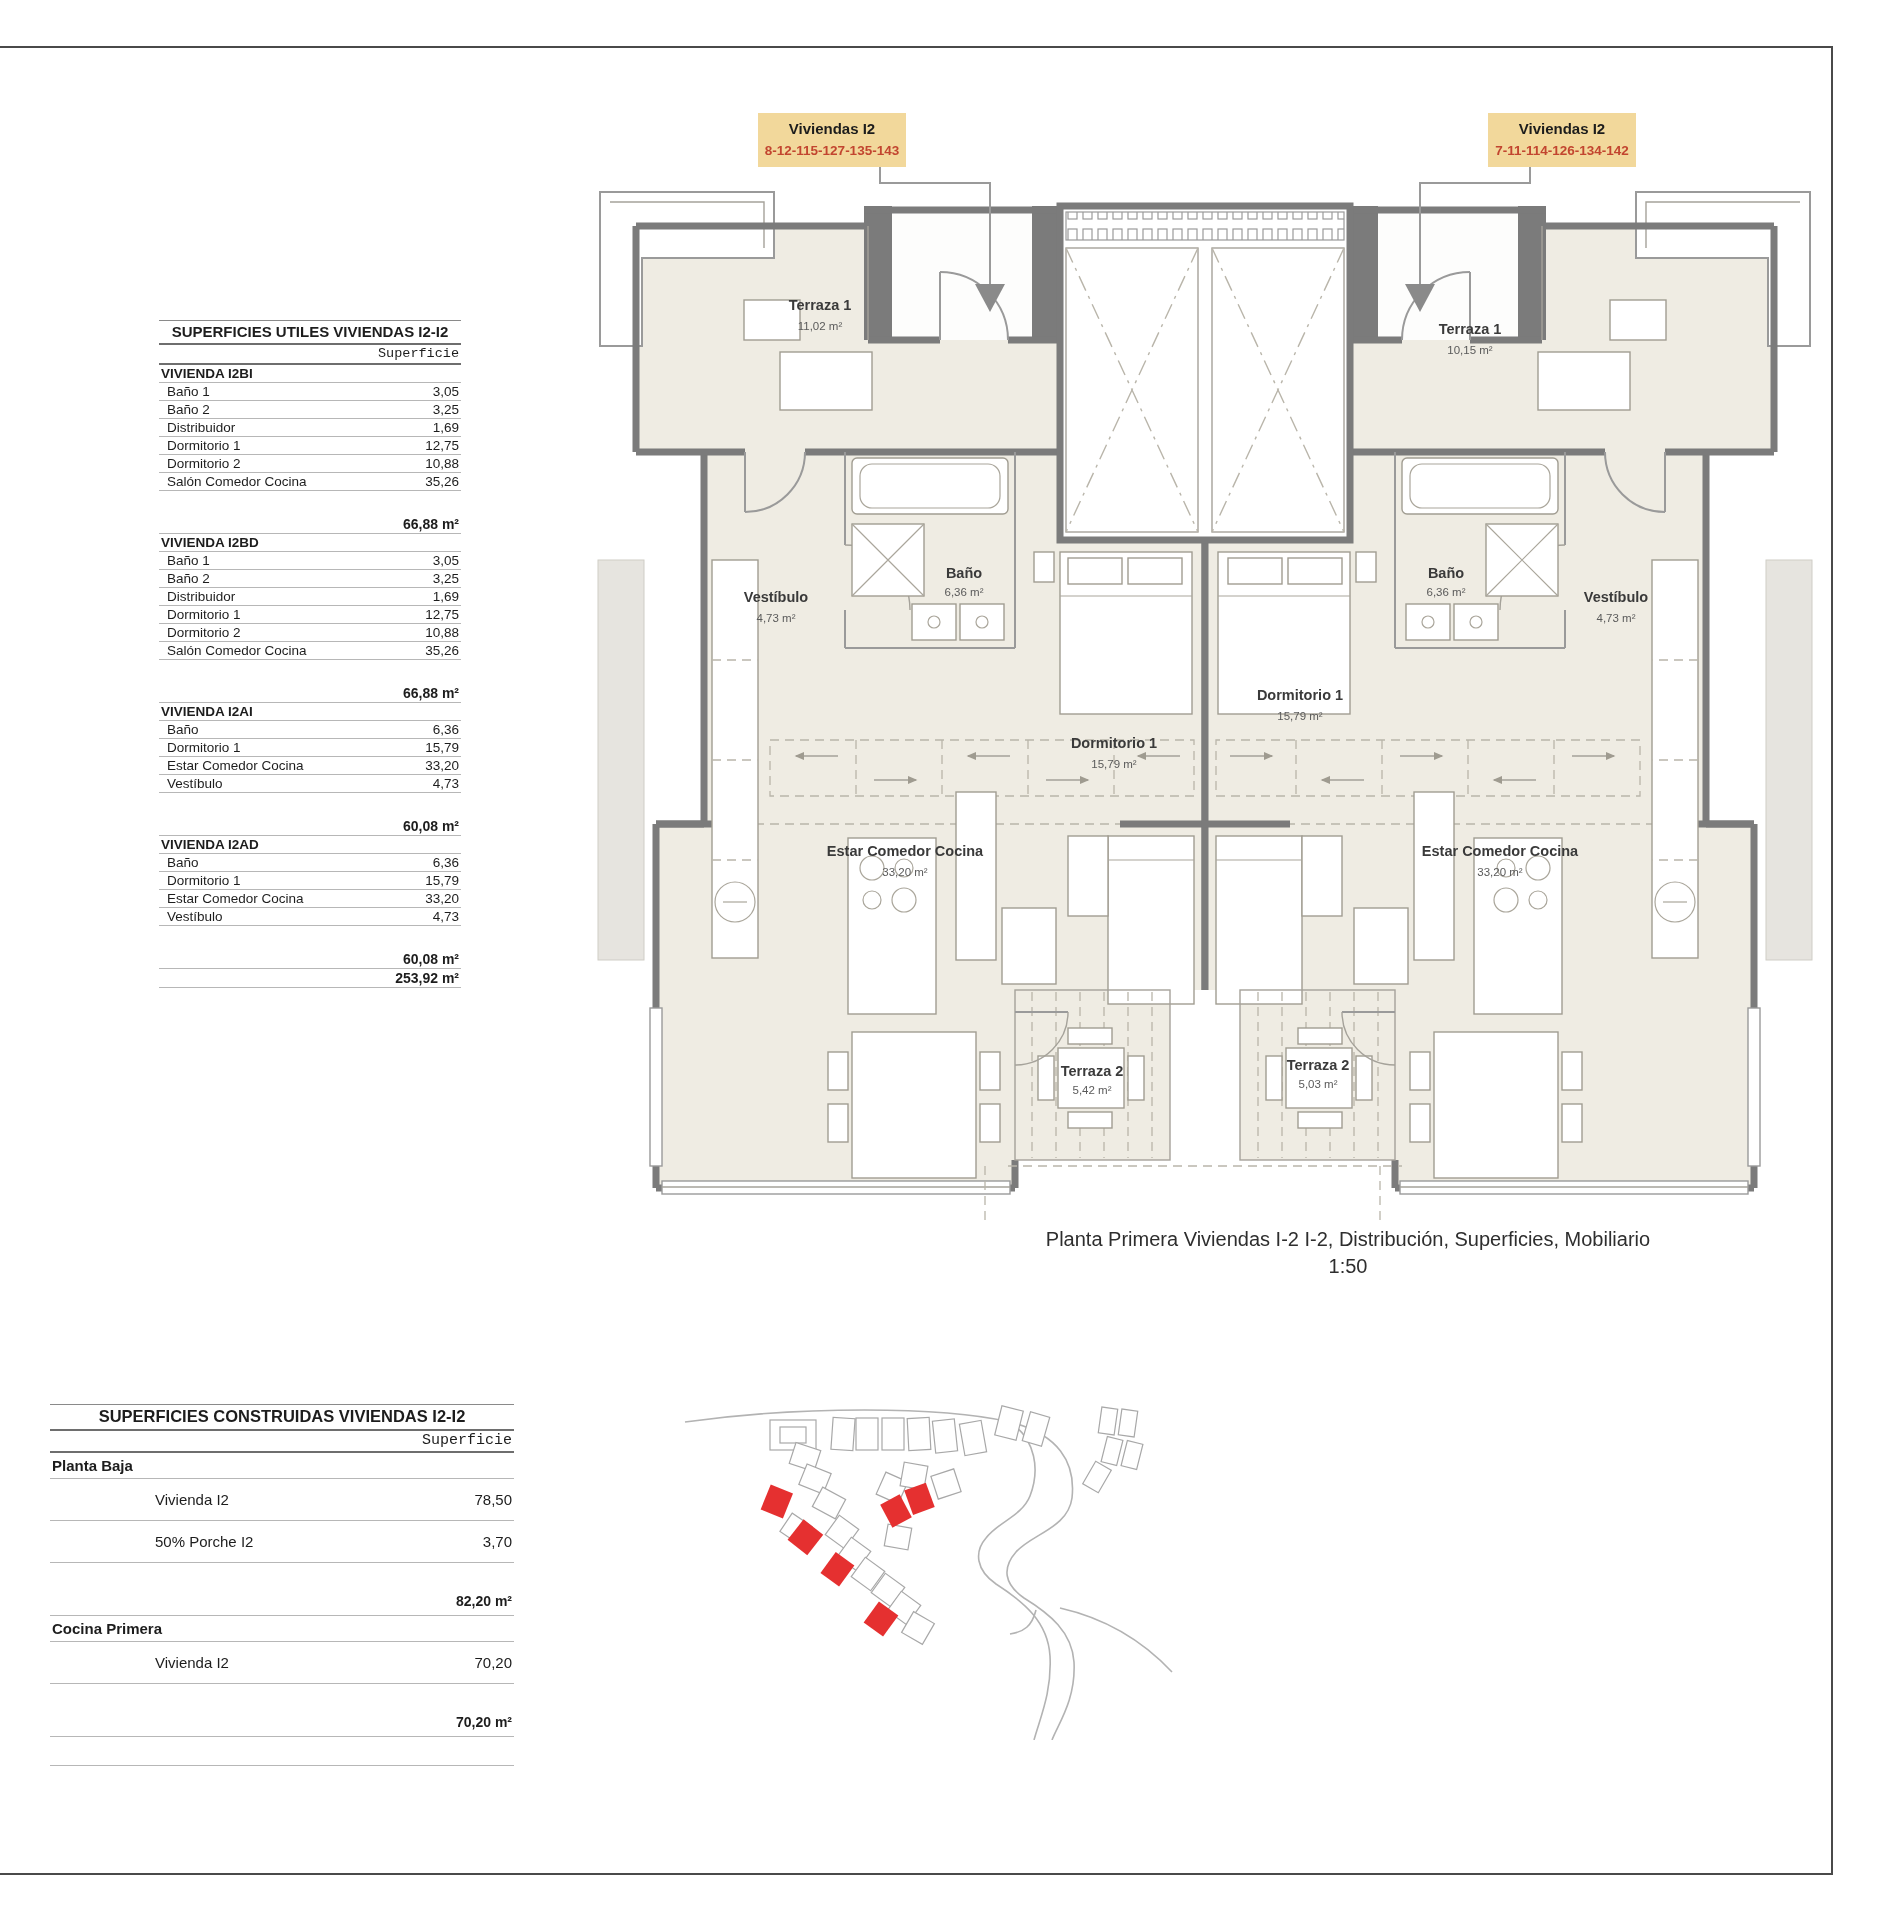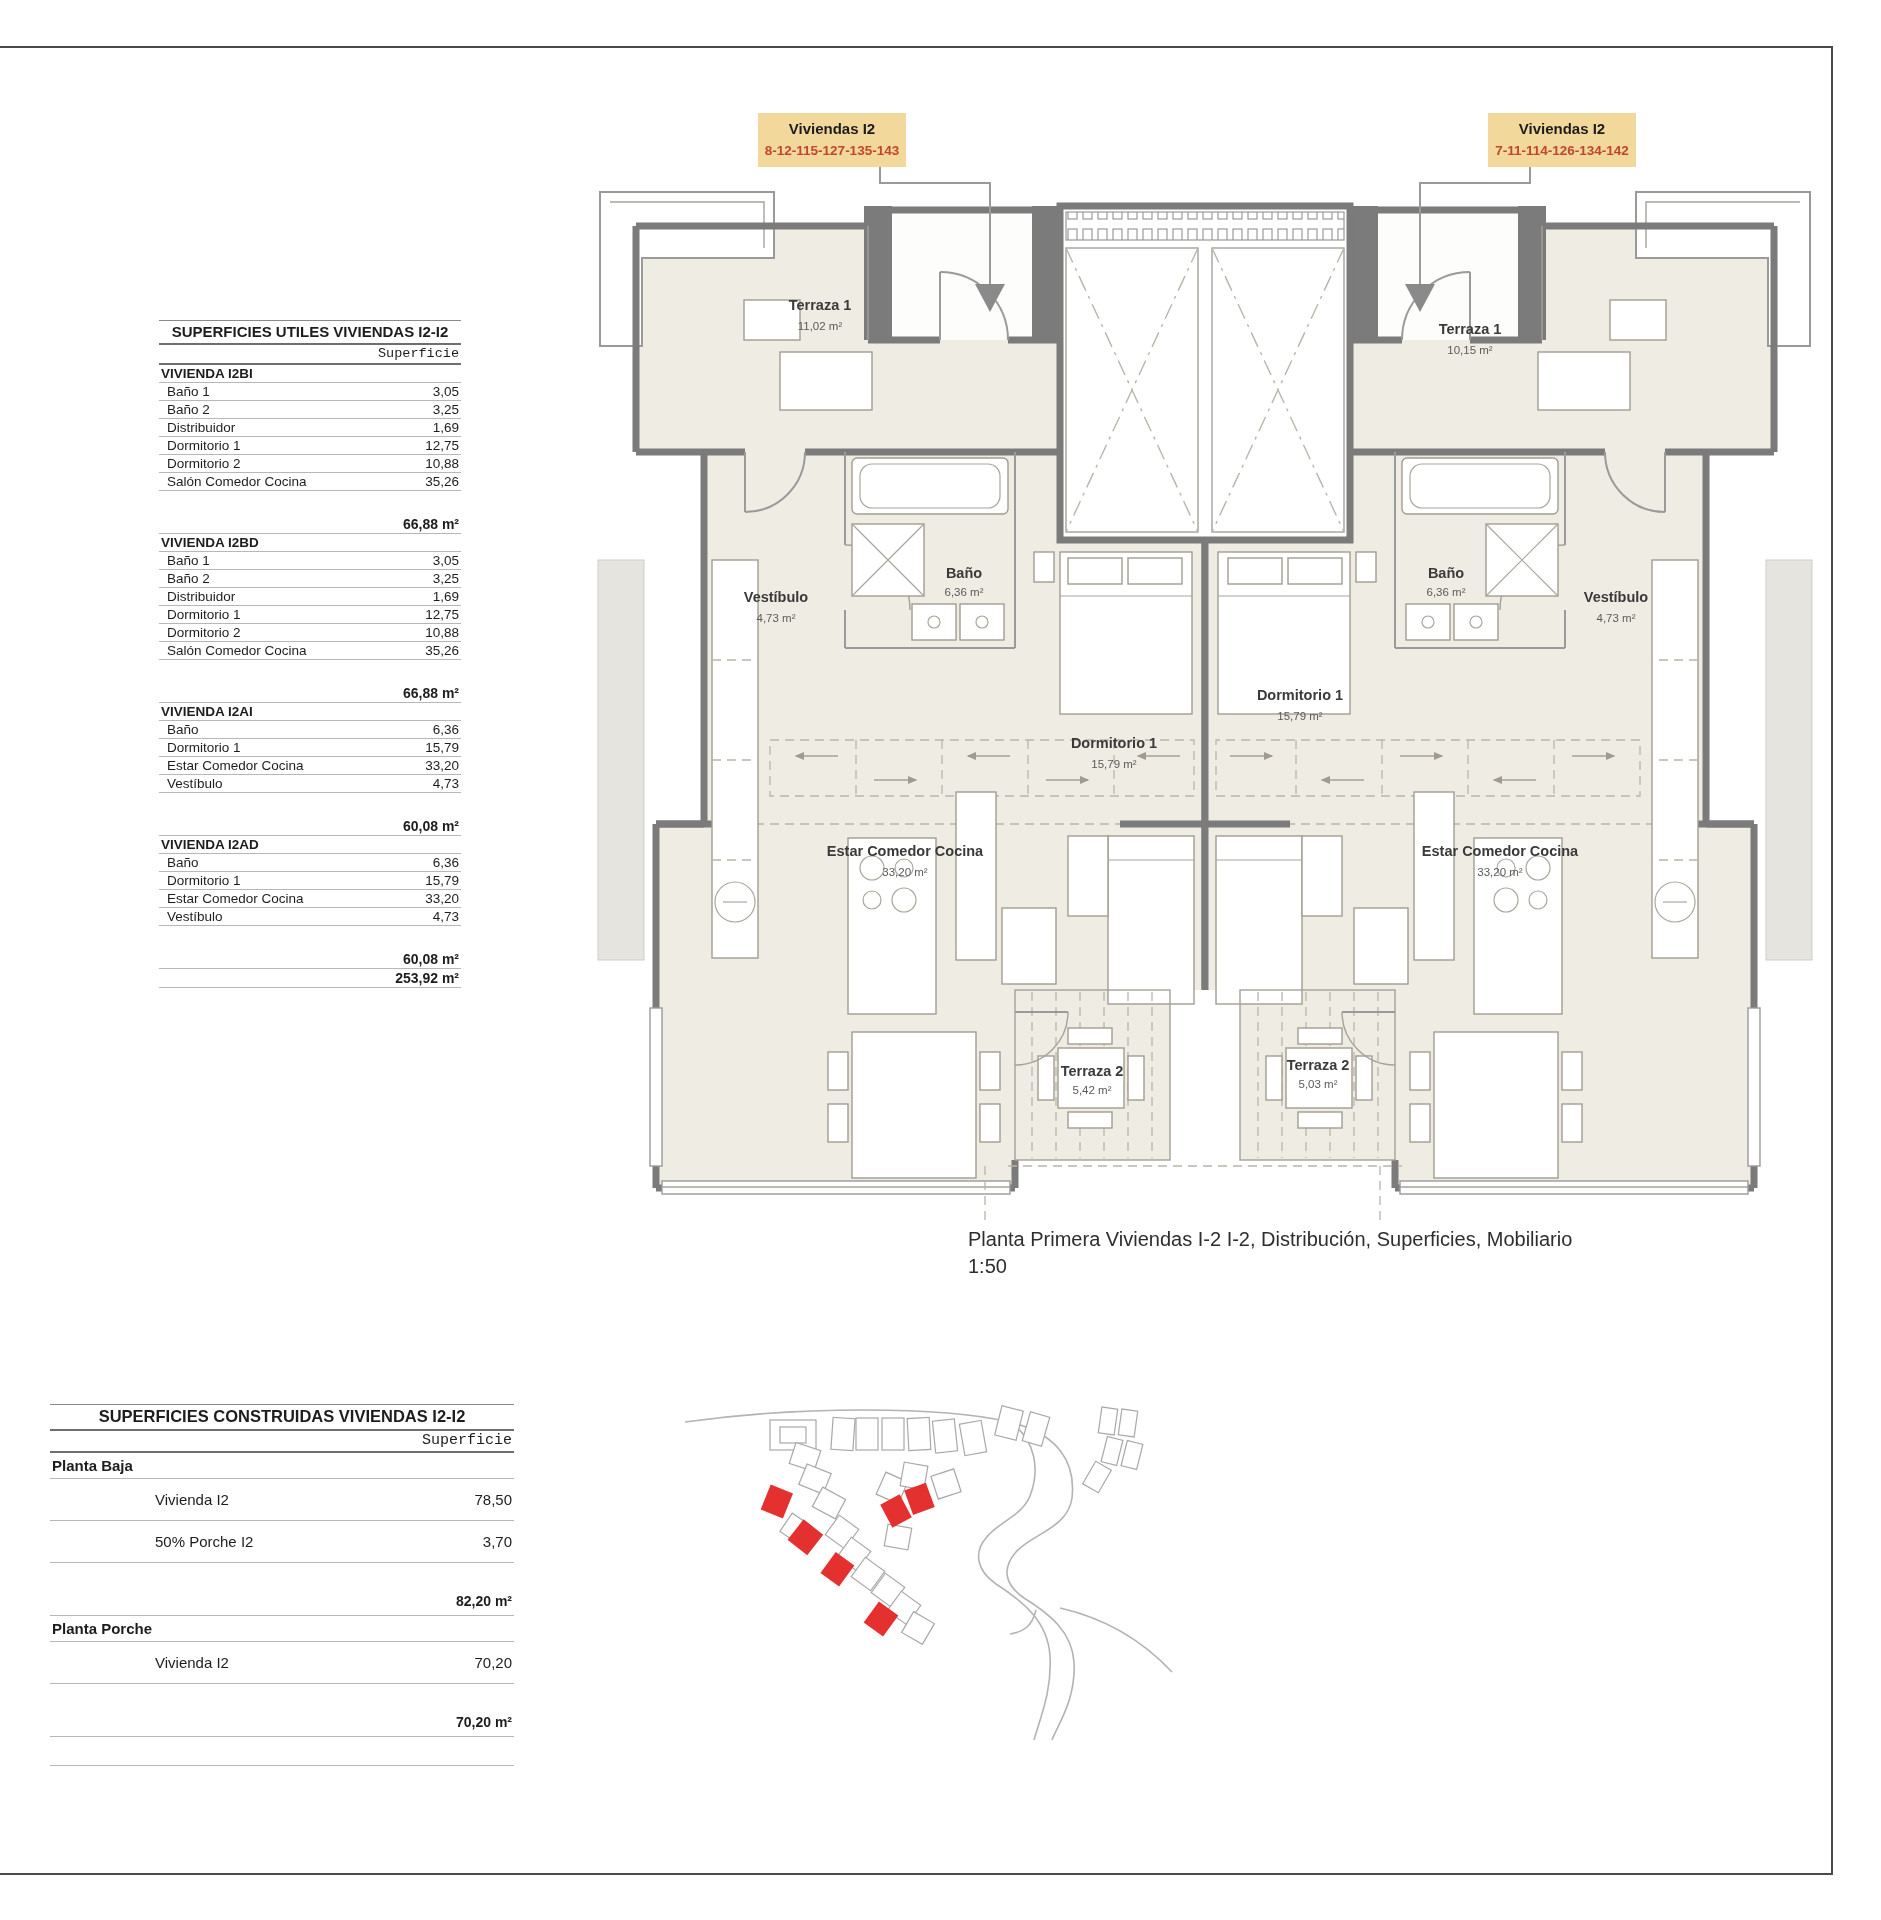--- a/index.html
+++ b/index.html
@@ -22,21 +22,21 @@
   .t-grand .cell-r{font-weight:bold;font-size:14px;}
   .t1{left:159px;top:320px;width:302px;}
   .t1 .t-title{font-size:15px;}
   .t2{left:50px;top:1404px;width:464px;font-size:15px;}
   .t2 .t-title{font-size:16.5px;}
   .t2 .t-row{padding:4px 2px 4px 2px;}
   .t2 .t-item{padding:12px 2px 12px 105px;}
   .t2 .t-total{padding:6px 2px 6px 2px;}
   .t2 .t-blank{height:20px;}
   
-  .caption{position:absolute;right:153px;top:1226px;width:760px;text-align:left;font-size:20px;color:#2e2e2e;line-height:27px;}
+  .caption{position:absolute;right:153px;top:1226px;width:760px;text-align:center;font-size:20px;color:#2e2e2e;line-height:27px;}
   
   svg text{font-family:"Liberation Sans", sans-serif;}
   .floor{fill:var(--floor);stroke:none;}
   .pfloor{fill:#fdfdfc;stroke:none;}
   .wall{stroke:var(--wall);stroke-width:7;fill:none;}
   .wallF{fill:var(--wall);stroke:none;}
   .thin{stroke:#9a9a9a;stroke-width:2;fill:none;}
   .thin15{stroke:#a5a29a;stroke-width:1.4;fill:none;}
   .shaft{fill:#ffffff;stroke:var(--wall);stroke-width:7;}
   .furn{fill:#ffffff;stroke:#a19d92;stroke-width:1.4;}
@@ -200,21 +200,21 @@
         </div>
         <div class="t-row t-item">
           <span class="cell-l">50% Porche I2</span>
           <span class="cell-r">3,70</span>
         </div>
         <div class="t-row t-total">
           <span class="cell-l"></span>
           <span class="cell-r">82,20 m²</span>
         </div>
         <div class="t-row t-sec">
-          <span class="cell-l">Planta Porche</span>
+          <span class="cell-l">Cocina Primera</span>
           <span class="cell-r"></span>
         </div>
         <div class="t-row t-item">
           <span class="cell-l">Vivienda I2</span>
           <span class="cell-r">70,20</span>
         </div>
         <div class="t-row t-total">
           <span class="cell-l"></span>
           <span class="cell-r">70,20 m²</span>
         </div>

